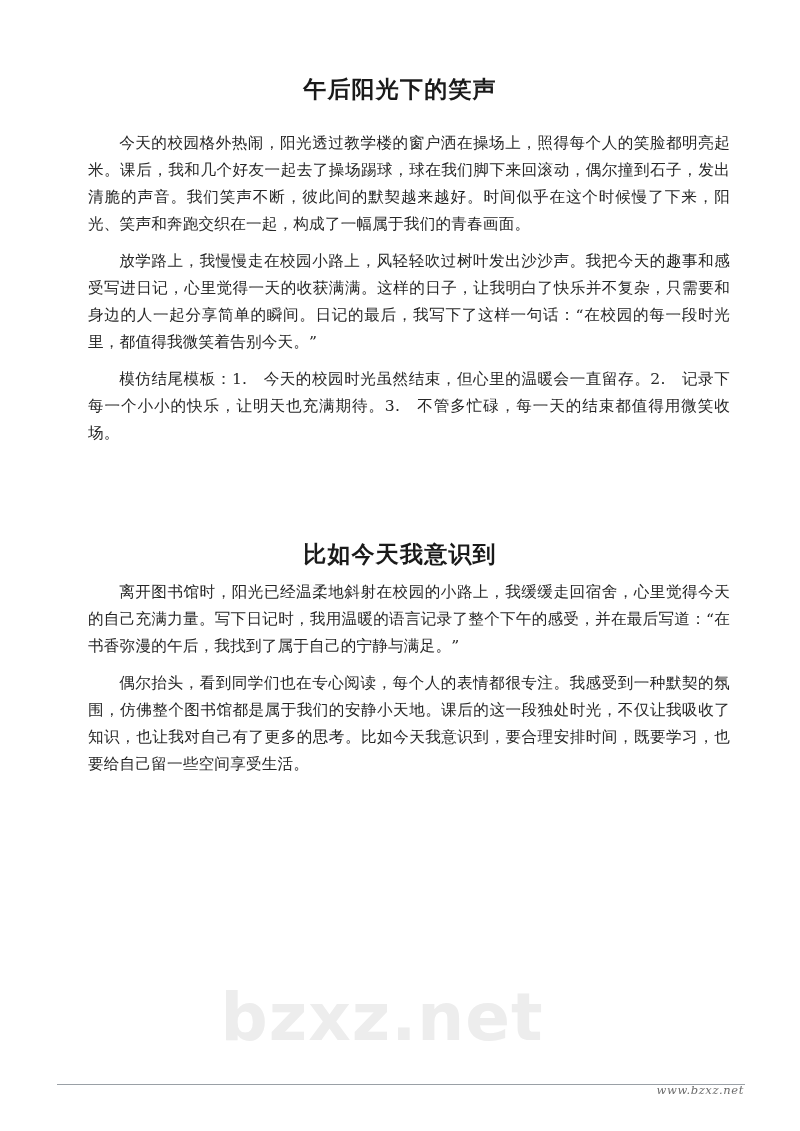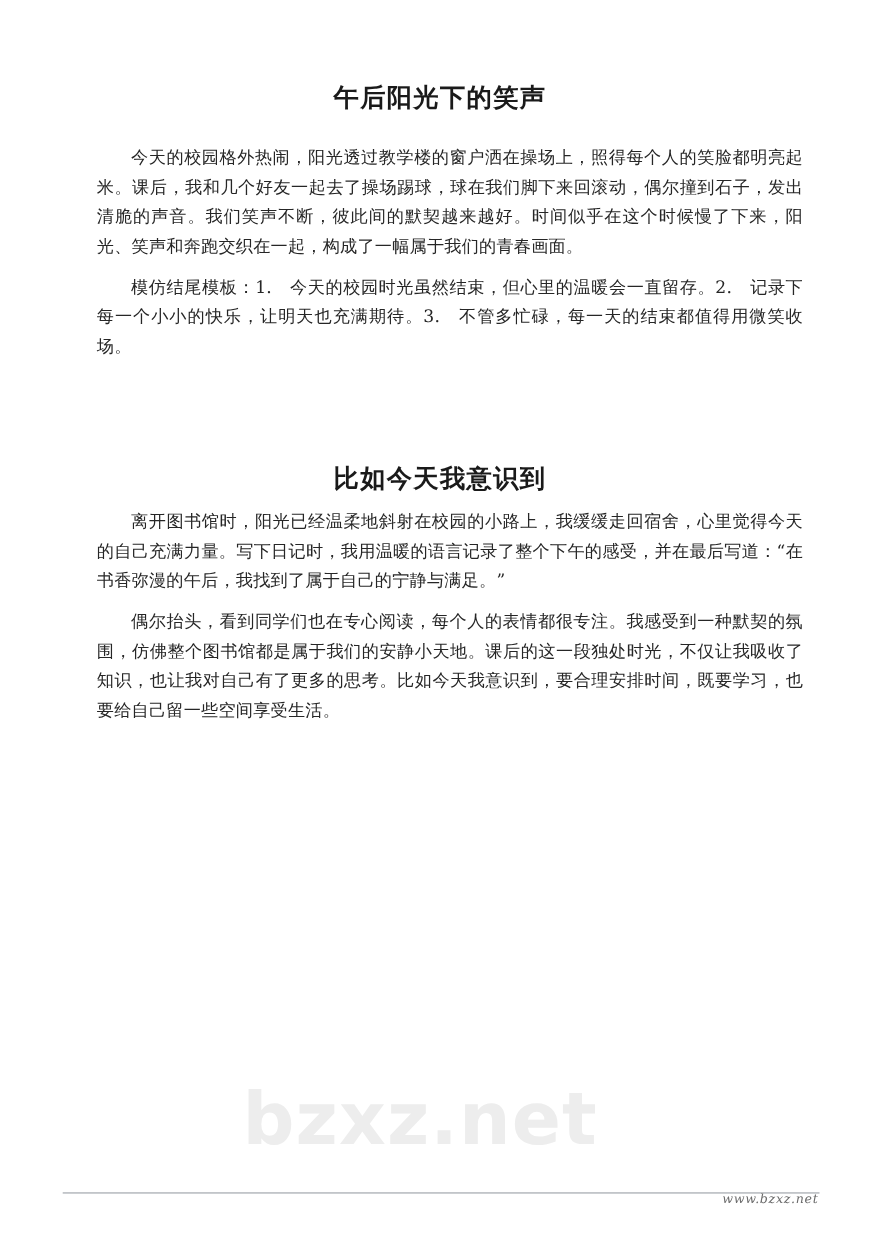--- a/index.html
+++ b/index.html
@@ -112,20 +112,21 @@
     <div class="watermark-big">bzxz.net</div>
   </div>
 
   <div class="content">
 
     <h1 class="doc-title title-1">午后阳光下的笑声</h1>
 
     <p class="para first-body">今天的校园格外热闹，阳光透过教学楼的窗户洒在操场上，照得每个人的笑脸都明亮起米。课后，我和几个好友一起去了操场踢球，球在我们脚下来回滚动，偶尔撞到石子，发出清脆的声音。我们笑声不断，彼此间的默契越来越好。时间似乎在这个时候慢了下来，阳光、笑声和奔跑交织在一起，构成了一幅属于我们的青春画面。</p>
 
 
+    <p class="para spaced">放学路上，我慢慢走在校园小路上，风轻轻吹过树叶发出沙沙声。我把今天的趣事和感受写进日记，心里觉得一天的收获满满。这样的日子，让我明白了快乐并不复杂，只需要和身边的人一起分享简单的瞬间。日记的最后，我写下了这样一句话：“在校园的每一段时光里，都值得我微笑着告别今天。”</p>
 
     <p class="para spaced">模仿结尾模板：1.　今天的校园时光虽然结束，但心里的温暖会一直留存。2.　记录下每一个小小的快乐，让明天也充满期待。3.　不管多忙碌，每一天的结束都值得用微笑收场。</p>
 
     <h1 class="doc-title title-2">比如今天我意识到</h1>
 
 
     <p class="para spaced">离开图书馆时，阳光已经温柔地斜射在校园的小路上，我缓缓走回宿舍，心里觉得今天的自己充满力量。写下日记时，我用温暖的语言记录了整个下午的感受，并在最后写道：“在书香弥漫的午后，我找到了属于自己的宁静与满足。”</p>
 
     <p class="para spaced">偶尔抬头，看到同学们也在专心阅读，每个人的表情都很专注。我感受到一种默契的氛围，仿佛整个图书馆都是属于我们的安静小天地。课后的这一段独处时光，不仅让我吸收了知识，也让我对自己有了更多的思考。比如今天我意识到，要合理安排时间，既要学习，也要给自己留一些空间享受生活。</p>
 

